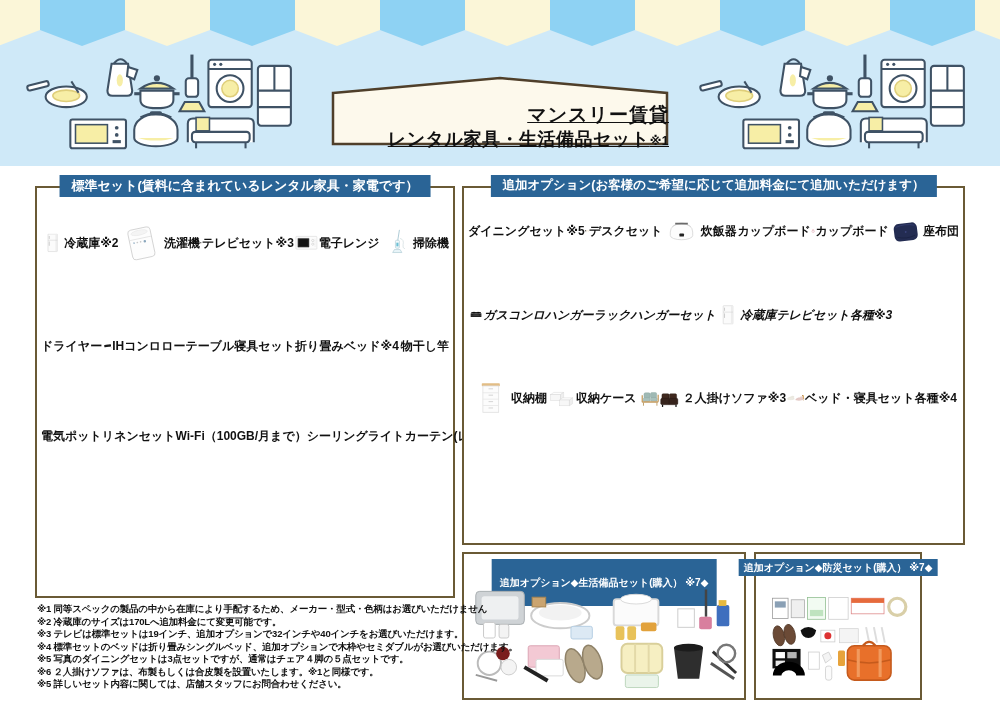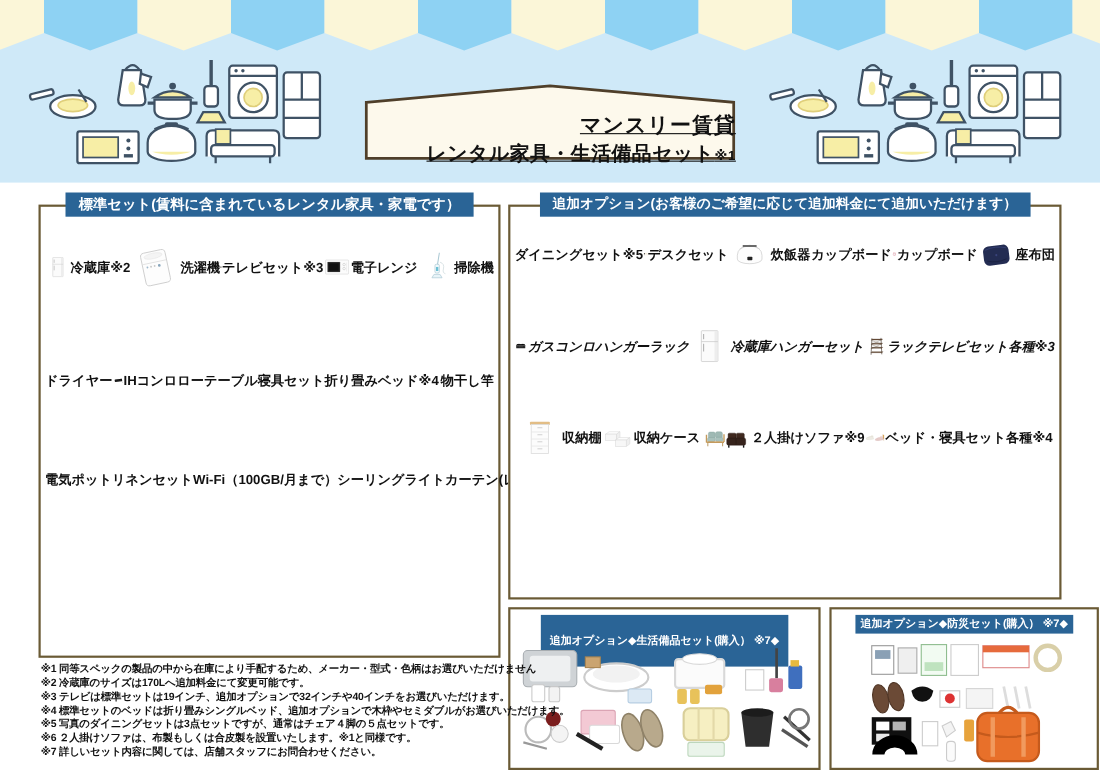--- a/index.html
+++ b/index.html
@@ -18,21 +18,21 @@
   .plaque .txt { position:absolute; left:0; top:27px; width:100%; text-align:right; font-weight:bold; line-height:1.3;text-decoration:underline; }
   .plaque .t1 { font-size:19px; letter-spacing:1px; }
   .plaque .t2 { font-size:18px; letter-spacing:0.5px; }
   .plaque .note { font-size:12px; }
 
   
   .panel { position:absolute; border:2px solid #6a5a35; background:#fff; }
   .p-std  { left:35px;  top:186px; width:420px; height:412px; }
   .p-opt  { left:462px; top:186px; width:503px; height:359px; }
   .p-box1 { left:462px; top:552px; width:284px; height:148px; }
-  .p-box2 { left:754px; top:552px; width:245px; height:148px;text-align:right; }
+  .p-box2 { left:754px; top:552px; width:168px; height:148px;text-align:right; }
 
   .bar { position:absolute; left:50%; transform:translateX(-50%); background:#2a6496; color:#fff; font-weight:bold; white-space:nowrap; padding:4px 12px; line-height:1.1; }
   .bar-main { top:-13px; font-size:13px; }
   .p-opt .bar-main { font-size:12.5px; }
   .bar-box { top:5px; font-size:10px; padding:18px 8px; }
   .p-box2 .bar-box { font-size:10px; padding:3px 5px; }
 
   .grid { display:grid; align-items:end; }
   .cell { display:flex; flex-direction:row; justify-content:flex-end; align-items:center; }
   .pimg { width:100%; display:flex; align-items:flex-end; justify-content:center; }
@@ -728,40 +728,32 @@
       <div class="pimg">
           <svg viewBox="0 0 100 90">
             <use href="#p-hrack"></use>
           </svg>
         </div>
       <div class="plabel">ハンガーラック</div>
     </div>
     <div class="cell">
       <div class="pimg">
           <svg viewBox="0 0 100 90">
+            <use href="#p-hangers"></use>
+          </svg>
+        </div>
+      <div class="plabel">ハンガーセット</div>
+    </div>
+    <div class="cell">
+      <div class="pimg">
+          <svg viewBox="0 0 100 90">
             <use href="#p-fridge"></use>
           </svg>
         </div>
       <div class="plabel">冷蔵庫</div>
-    </div>
-    <div class="cell">
-      <div class="pimg">
-          <svg viewBox="0 0 100 90">
-            <use href="#p-hangers"></use>
-          </svg>
-        </div>
-      <div class="plabel">ハンガーセット</div>
-    </div>
-    <div class="cell">
-      <div class="pimg">
-          <svg viewBox="0 0 100 90">
-            <use href="#p-rack"></use>
-          </svg>
-        </div>
-      <div class="plabel">ラック</div>
     </div>
     <div class="cell">
       <div class="pimg">
           <svg viewBox="0 0 100 90">
             <use href="#p-tv2"></use>
           </svg>
         </div>
       <div class="plabel">テレビセット各種※3</div>
     </div>
   </div>
@@ -782,21 +774,21 @@
           </svg>
         </div>
       <div class="plabel">収納ケース</div>
     </div>
     <div class="cell">
       <div class="pimg">
           <svg viewBox="0 0 170 90">
             <use href="#p-sofa2"></use>
           </svg>
         </div>
-      <div class="plabel">２人掛けソファ※9</div>
+      <div class="plabel">２人掛けソファ※3</div>
     </div>
     <div class="cell">
       <div class="pimg">
           <svg viewBox="0 0 180 90">
             <use href="#p-bed2"></use>
           </svg>
         </div>
       <div class="plabel">ベッド・寝具セット各種※4</div>
     </div>
   </div>
@@ -820,14 +812,14 @@
   </div>
 </div>
 
 <div class="footnotes">
   <div class="fn">※1 同等スペックの製品の中から在庫により手配するため、メーカー・型式・色柄はお選びいただけません</div>
   <div class="fn">※2 冷蔵庫のサイズは170Lへ追加料金にて変更可能です。</div>
   <div class="fn">※3 テレビは標準セットは19インチ、追加オプションで32インチや40インチをお選びいただけます。</div>
   <div class="fn">※4 標準セットのベッドは折り畳みシングルベッド、追加オプションで木枠やセミダブルがお選びいただけます。</div>
   <div class="fn">※5 写真のダイニングセットは3点セットですが、通常はチェア４脚の５点セットです。</div>
   <div class="fn">※6 ２人掛けソファは、布製もしくは合皮製を設置いたします。※1と同様です。</div>
-  <div class="fn">※7 詳しいセット内容に関しては、店舗スタッフにお問合わせください。</div>
+  <div class="fn">※5 詳しいセット内容に関しては、店舗スタッフにお問合わせください。</div>
 </div>
 
 </body></html>

